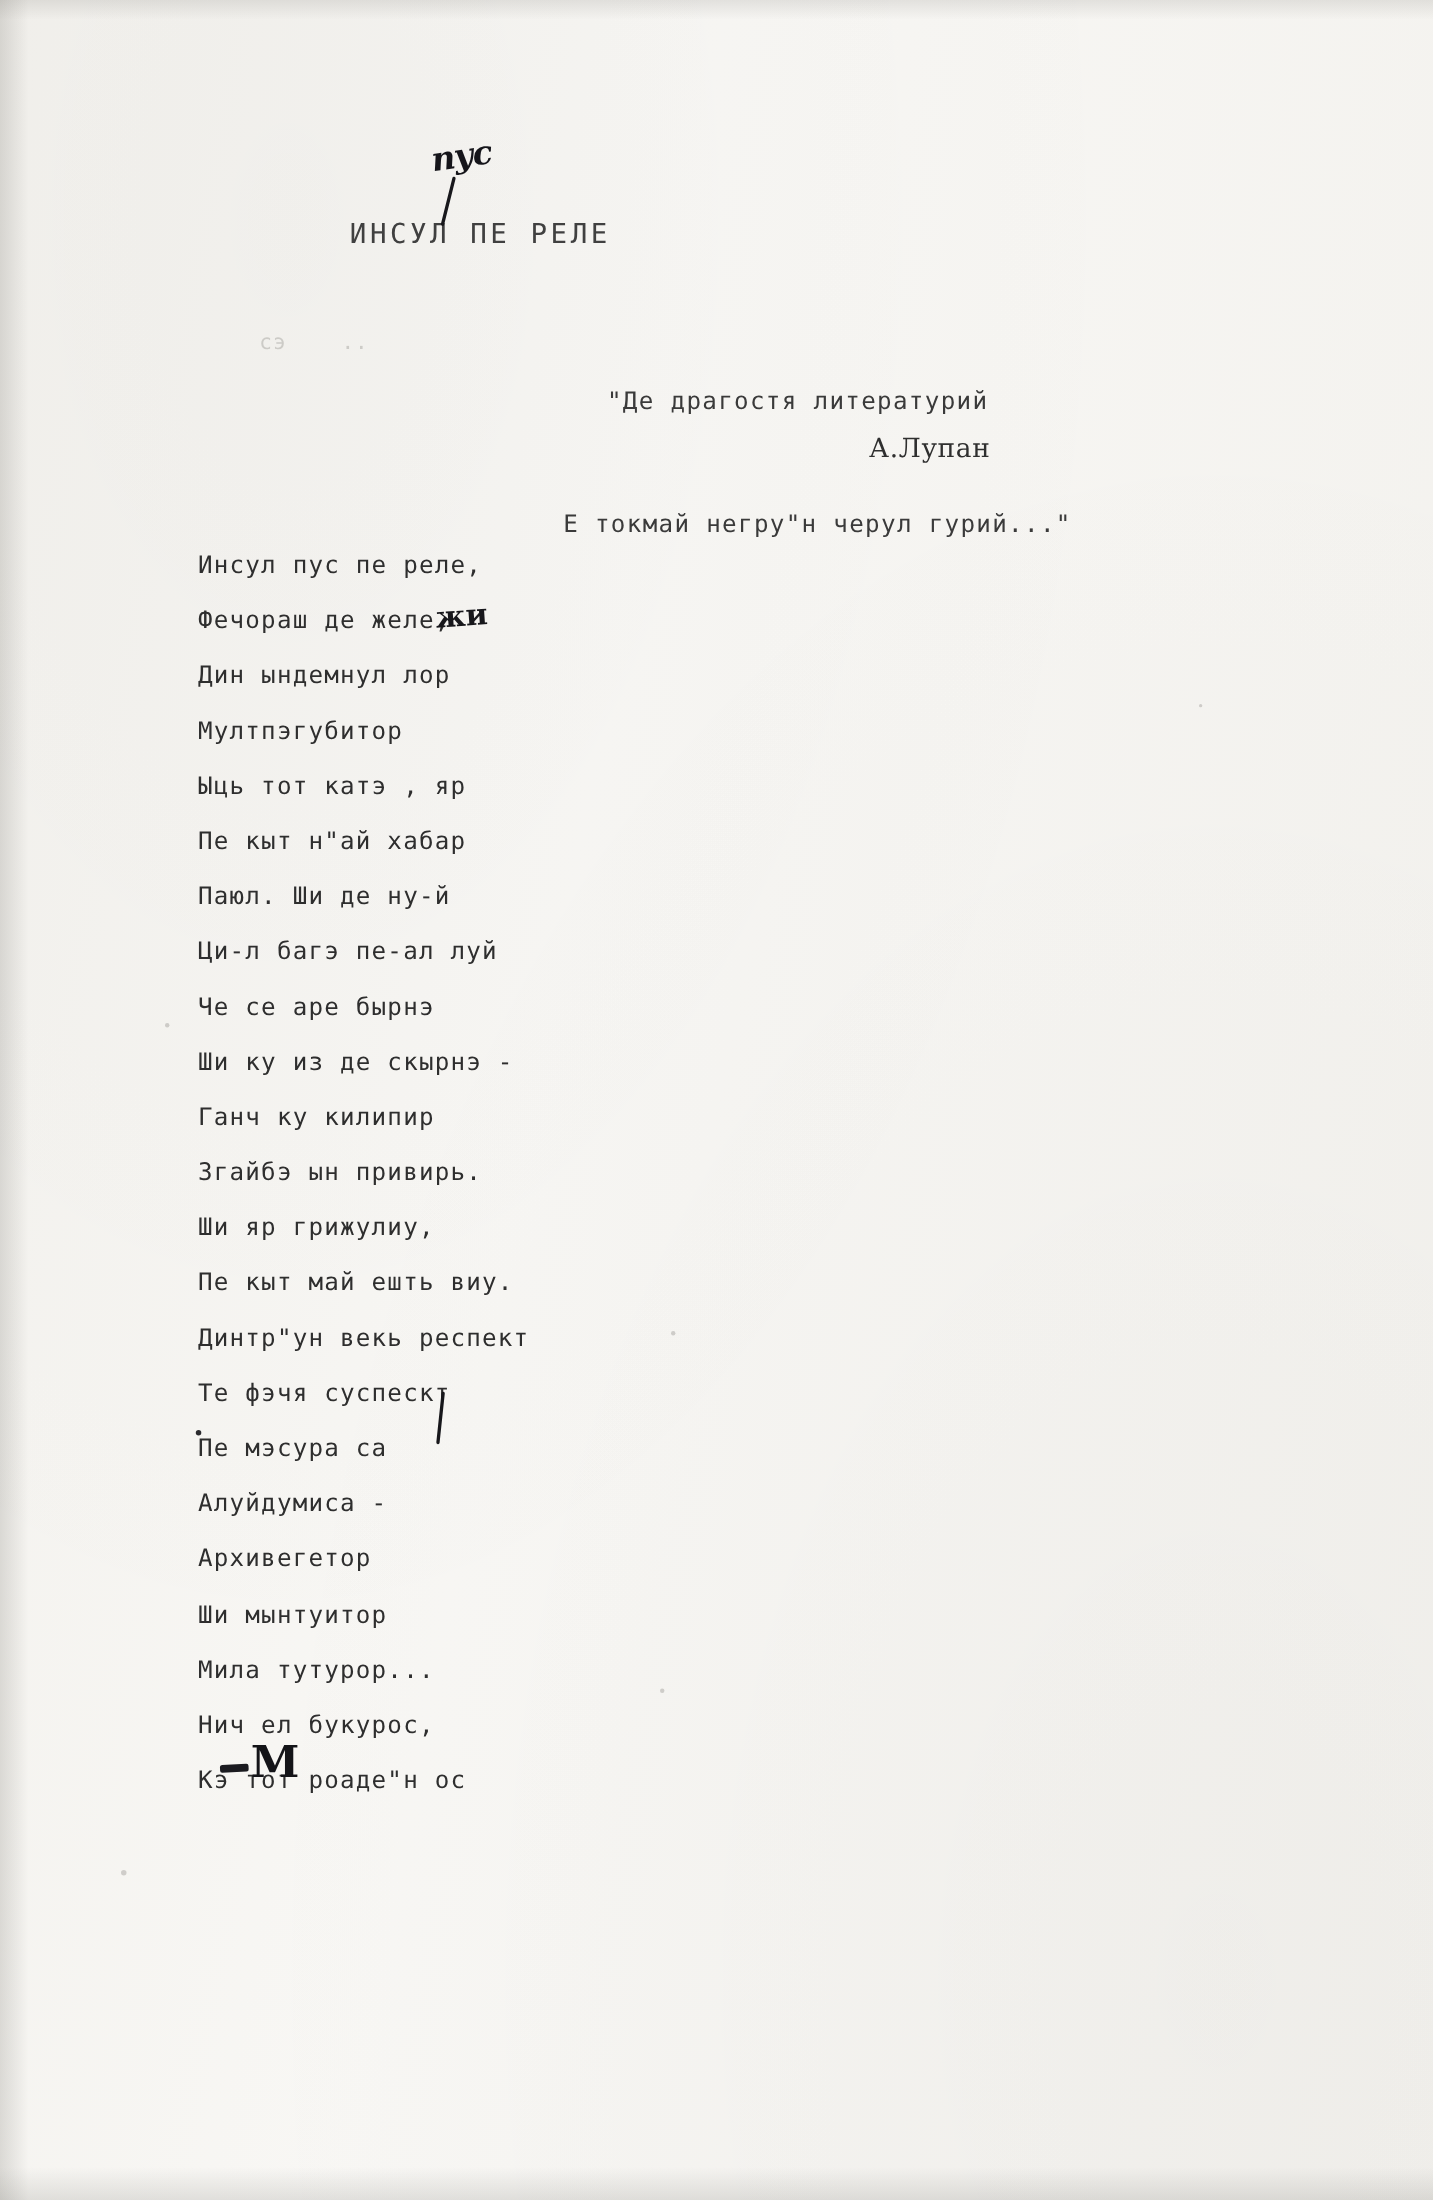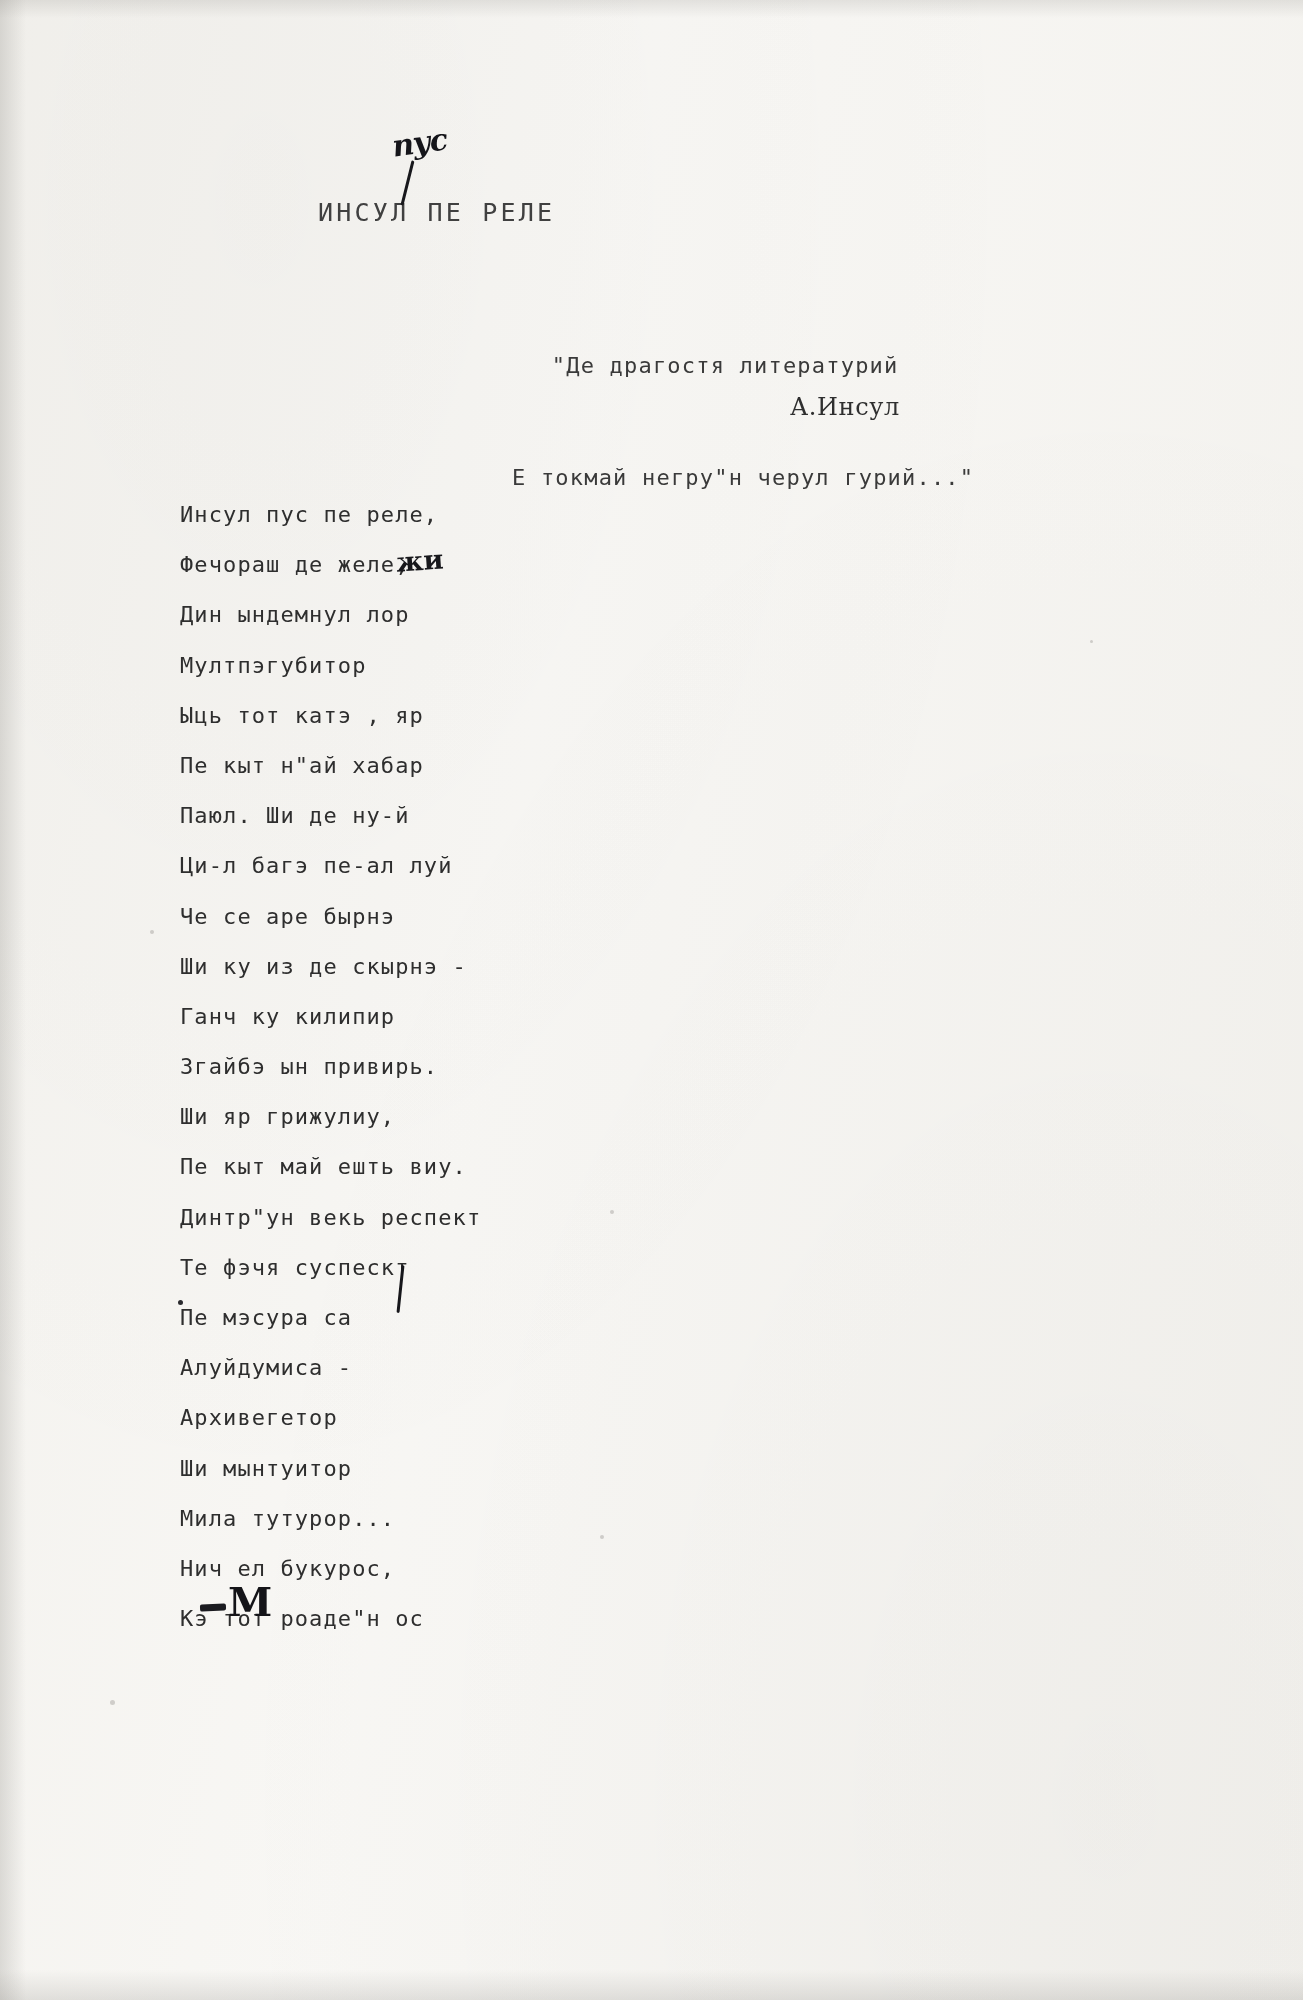--- a/index.html
+++ b/index.html
@@ -202,31 +202,37 @@
 </head>
 <body>
 
 <div class="page">
 
   <div class="paper-noise"></div>
   <div class="edge-shadow-left"></div>
   <div class="edge-shadow-top"></div>
   <div class="edge-shadow-bottom"></div>
 
+  <div class="bleed">
+    <span>сэ    ..  </span><br>
+    <span>              </span><br>
+    <span>           </span><br>
+    <span>             </span>
+  </div>
 
   <div class="tw title">ИНСУЛ ПЕ РЕЛЕ</div>
 
   <div class="ink ink-pus">пус</div>
   <div class="ink-slash"></div>
 
   <div class="tw epigraph">
     <span>"Де драгостя литературий</span>
     <span class="l2">Е токмай негру"н черул гурий..."</span>
   </div>
-  <div class="epigraph-author">А.Инсул</div>
+  <div class="epigraph-author">А.Лупан</div>
 
   <div class="tw poem" id="poem-body"><span class="line">Инсул пус пе реле,</span><span class="line">Фечораш де желе,</span><span class="line">Дин ындемнул лор</span><span class="line">Мултпэгубитор</span><span class="line">Ыць тот катэ , яр</span><span class="line">Пе кыт н"ай хабар</span><span class="line">Паюл. Ши де ну-й</span><span class="line">Ци-л багэ пе-ал луй</span><span class="line">Че се аре бырнэ</span><span class="line">Ши ку из де скырнэ -</span><span class="line">Ганч ку килипир</span><span class="line">Згайбэ ын привирь.</span><span class="line">Ши яр грижулиу,</span><span class="line">Пе кыт май ешть виу.</span><span class="line">Динтр"ун векь респект</span><span class="line">Те фэчя суспескт</span><span class="line">Пе мэсура са</span><span class="line">Алуйдумиса -</span><span class="line">Архивегетор</span><span class="line">Ши мынтуитор</span><span class="line">Мила тутурор...</span><span class="line">Нич ел букурос,</span><span class="line">Кэ тот роаде"н ос</span></div>
 
   <div class="ink ink-strike-1">жи</div>
   <div class="ink-tick"></div>
   <div class="ink-blot"></div>
   <div class="ink ink-M">М</div>
   <div class="ink-dot"></div>
 
   <div class="speck" style="left:150px; top:930px; width:4px; height:4px;"></div>

